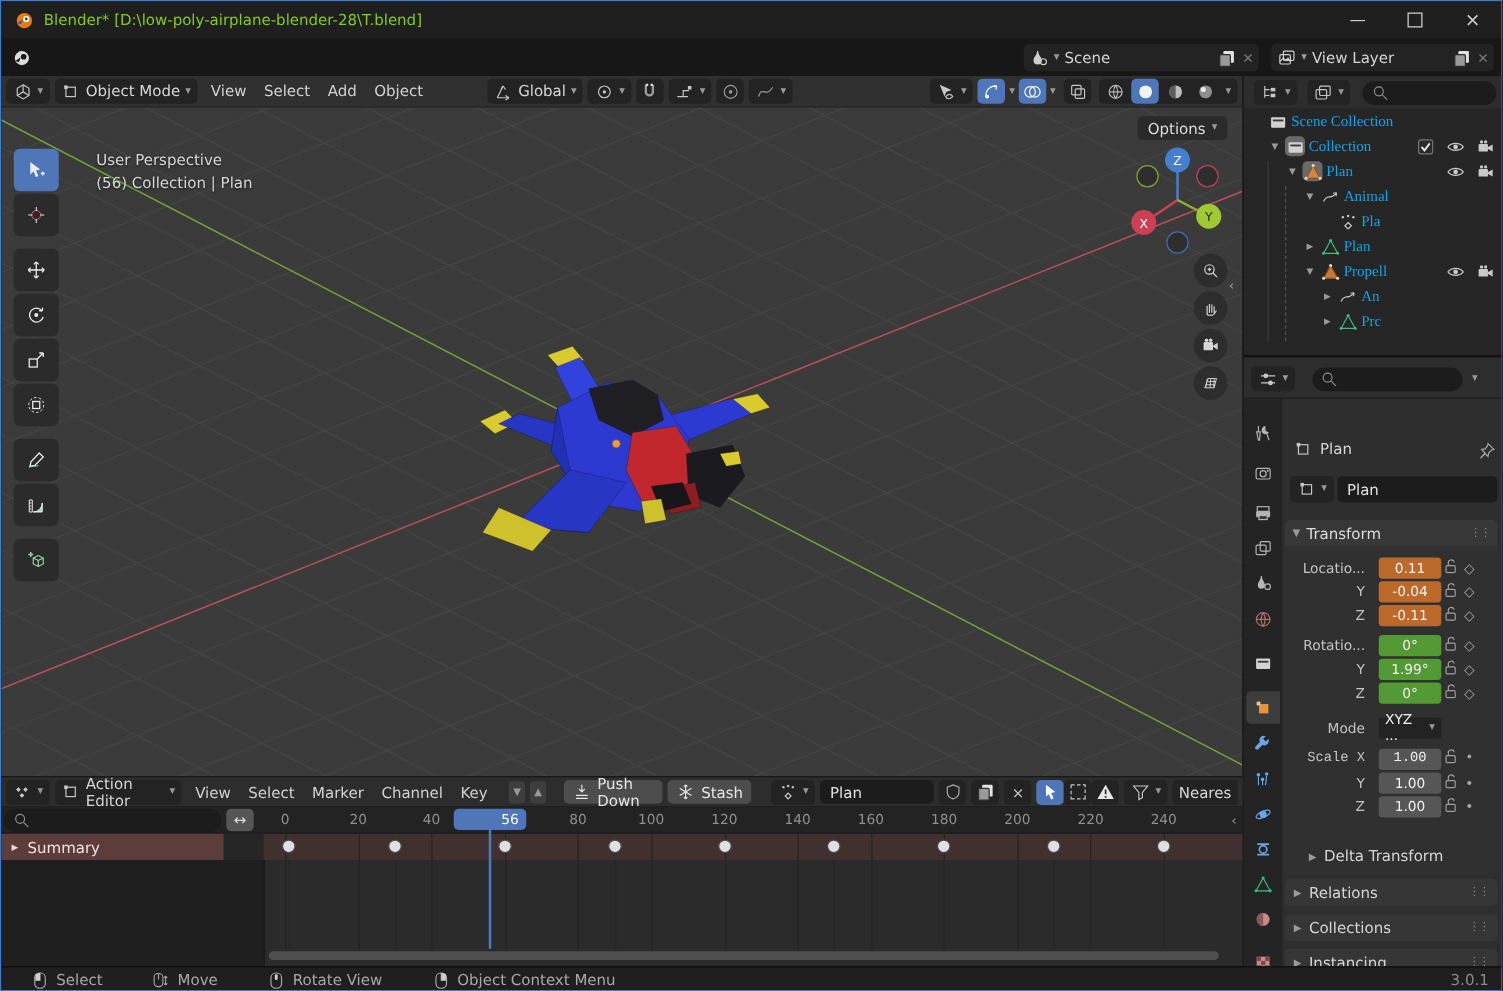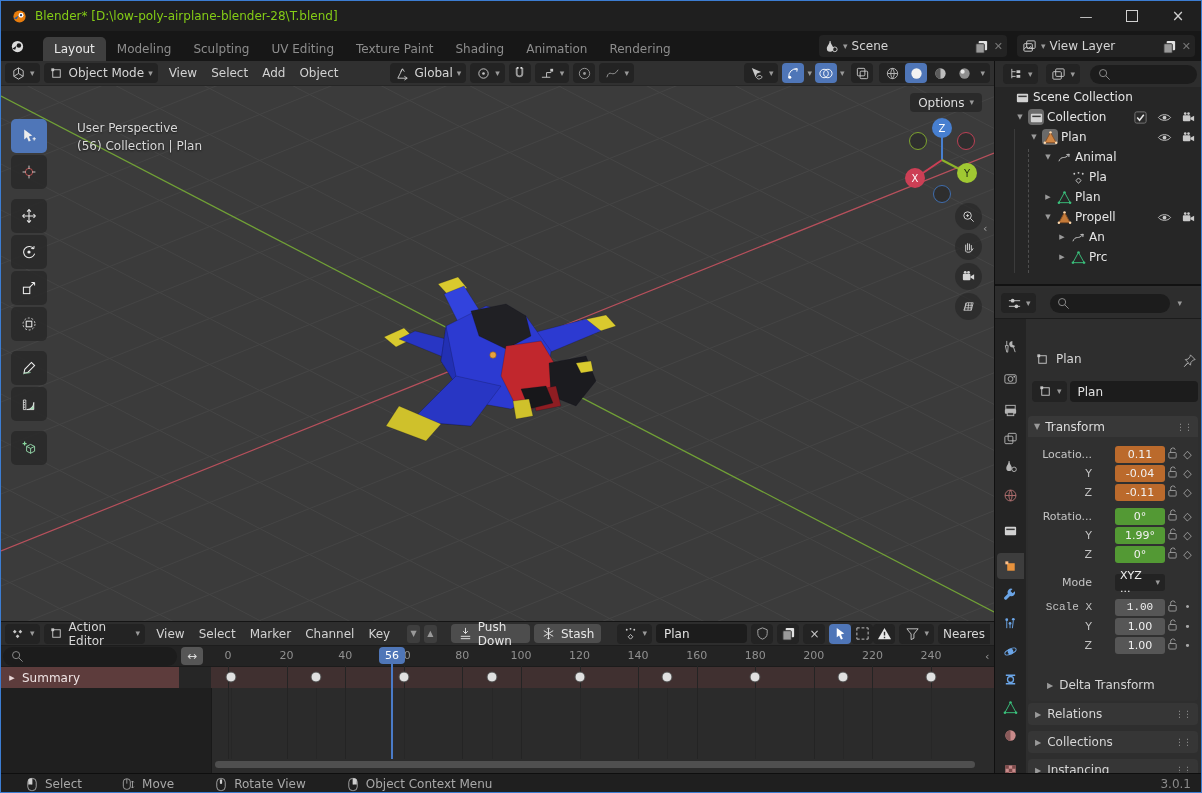--- a/index.html
+++ b/index.html
@@ -37,51 +37,51 @@
   .tool-btn.active{background:#4f76b8;}
   .tool-btn svg{width:20px;height:20px;}
   .tgap{height:6px;}
   .navbtn{position:absolute;width:27px;height:27px;border-radius:50%;background:rgba(38,38,38,.65);display:flex;align-items:center;justify-content:center;}
   
   #rightcol{left:993px;top:60px;width:207px;height:712px;background:#2e2e2e;border-left:1px solid #101010;}
   #ol-header{left:0;top:0;width:207px;height:26px;background:#2d2d2d;border-bottom:1px solid #1c1c1c;}
   .search{background:#1c1c1c;border-radius:10px;height:19px;display:flex;align-items:center;padding:0 6px;gap:5px;color:#8f8f8f;}
   #ol-tree{left:0;top:26px;width:207px;height:197px;background:#262626;overflow:hidden;}
   .ol-row{height:20px;display:flex;align-items:center;gap:3px;position:relative;}
-  .ol-row .lbl{color:#e5e5e5;white-space:nowrap;}
+  .ol-row .lbl{color:#0ea5e9;white-space:nowrap;font-family:Liberation Serif, serif;}
   .expander{width:10px;font-size:7px;color:#9a9a9a;text-align:center;}
   .ol-toggles{position:absolute;right:6px;display:flex;gap:8px;}
   .ic-sel{background:#6a6a6a;border-radius:4px;}
   #props{left:0;top:223px;width:207px;height:489px;background:#2e2e2e;border-top:2px solid #121212;}
   #prop-header{left:0;top:2px;width:207px;height:30px;background:#2d2d2d;border-bottom:1px solid #1c1c1c;}
   #prop-tabs{left:0;top:33px;width:31px;height:456px;background:#242424;}
   .ptab{position:absolute;left:2px;width:27px;height:26px;display:flex;align-items:center;justify-content:center;border-radius:4px 0 0 4px;}
   .ptab.active{background:#3d3d3d;}
   #prop-content{left:31px;top:33px;width:176px;height:456px;background:#2e2e2e;}
   .panel-head{position:absolute;left:2px;width:170px;height:21px;background:#383838;border-radius:4px 4px 0 0;display:flex;align-items:center;gap:5px;padding:0 6px;box-sizing:border-box;color:#dddddd;}
   .grip{margin-left:auto;color:#8a8a8a;font-size:9px;letter-spacing:-1px;}
   .trow{position:absolute;height:18px;display:flex;align-items:center;}
-  .trow .tl{width:62px;text-align:right;color:#c3c3c3;margin-right:23px;font-size:11px;white-space:nowrap;}
+  .trow .tl{width:62px;text-align:right;color:#c3c3c3;margin-right:11px;font-size:11px;white-space:nowrap;}
   .fld{width:50px;height:17px;border-radius:3px;display:flex;align-items:center;justify-content:center;font-size:11px;color:#f1f1f1;}
   .fld.keyed{background:#bb6a2c;}
   .fld.animated{background:#539934;}
   .fld.plain{background:#565656;}
   .fld.dropdown{background:#232323;justify-content:space-between;padding:0 5px;box-sizing:border-box;}
   .ticon{width:15px;color:#a8a8a8;font-size:11px;text-align:center;}
   .section{position:absolute;left:2px;width:170px;height:22px;background:#363636;border-radius:4px;display:flex;align-items:center;gap:6px;padding:0 7px;box-sizing:border-box;color:#d6d6d6;}
   .section.in-panel{background:transparent;left:14px;width:158px;}
   .sec-ar{font-size:8px;color:#9a9a9a;}
   
   #dopesheet{left:0;top:620px;width:993px;height:152px;background:#2b2b2b;border-top:1px solid #141414;}
   #dope-header{left:0;top:0;width:993px;height:24px;background:#2d2d2d;display:flex;align-items:center;gap:4px;padding:0 4px;box-sizing:border-box;border-bottom:1px solid #1d1d1d;overflow:hidden;}
   .dbtn{display:inline-flex;align-items:center;gap:4px;background:#4d4d4d;border-radius:4px;height:19px;padding:0 7px;color:#e6e6e6;}
   .dmini{display:inline-flex;align-items:center;justify-content:center;background:#3e3e3e;border-radius:3px;height:18px;width:17px;color:#9a9a9a;font-size:8px;}
   #ruler{left:0;top:24px;width:993px;height:20px;background:#232323;border-bottom:1px solid #1b1b1b;}
   .tick{position:absolute;top:3px;transform:translateX(-50%);color:#909090;font-size:11px;}
-  #cf-badge{position:absolute;top:1px;transform:translateX(-50%);background:#4f76b8;color:#ffffff;border-radius:4px;height:17px;min-width:26px;display:flex;align-items:center;justify-content:center;font-size:11px;}
+  #cf-badge{position:absolute;top:1px;transform:translateX(-50%);background:#4f76b8;color:#ffffff;border-radius:4px;height:17px;min-width:26px;display:flex;align-items:center;justify-content:center;font-size:11px;padding-left:32px;}
   #summary-strip{left:178px;top:45px;width:815px;height:21px;background:rgba(120,62,62,.28);}
   #summary-row{left:0;top:45px;width:178px;height:21px;background:#5d3c3c;display:flex;align-items:center;gap:5px;padding:0 6px;box-sizing:border-box;color:#efe4e4;}
   #chan-lower{left:0;top:66px;width:210px;height:86px;background:#1f1f1f;border-right:1px solid #191919;}
   .vline{position:absolute;width:1px;background:#242424;}
   .kfdot{position:absolute;width:9px;height:9px;border-radius:50%;background:#e0e0e0;border:1px solid #4a4a4a;transform:translate(-50%,-50%);}
   #playhead{position:absolute;width:2px;background:#4a7bc8;}
   #dope-scroll{left:214px;top:139px;width:760px;height:7px;background:#4f4f4f;border-radius:4px;}
   
   #statusbar{left:0;top:772px;width:1200px;height:20px;background:#1f1f1f;border-top:1px solid #0e0e0e;display:flex;align-items:center;color:#a8a8a8;}
   .hint{display:flex;align-items:center;gap:6px;margin-right:40px;}
@@ -115,30 +115,20 @@
   </div>
 
   <div id="topbar" class="abs">
     <span class="ic" style="margin:0 4px 0 8px">
       <svg viewBox="0 0 16 16">
           <circle cx="8" cy="8" r="6" fill="#dcdcdc"></circle>
           <circle cx="9.5" cy="6.8" r="2.4" fill="#171717"></circle>
           <path d="M2.5 10.5 L7 7.2 L5.5 11.5 Z" fill="#171717"></path>
         </svg>
     </span>
-    <span id="ws-tabs" class="row" style="margin-left:14px">
-        <span class="ws-tab active">Layout</span>
-        <span class="ws-tab">Modeling</span>
-        <span class="ws-tab">Sculpting</span>
-        <span class="ws-tab">UV Editing</span>
-        <span class="ws-tab">Texture Paint</span>
-        <span class="ws-tab">Shading</span>
-        <span class="ws-tab">Animation</span>
-        <span class="ws-tab">Rendering</span>
-      </span>
     <span class="idchip" style="margin-left:auto;width:180px">
       <span class="ic">
           <svg viewBox="0 0 16 16">
             <path d="M6 2 C6 6 3 7 3 10 a3.5 3.5 0 0 0 7 0 C10 7 7 6 7 2 Z" fill="#cfcfcf"></path>
             <circle cx="11.5" cy="11" r="2.5" fill="none" stroke="#cfcfcf"></circle>
           </svg>
         </span>
       <span class="chev">▾</span>
       <span class="label">Scene</span>
       <span style="margin-left:auto" class="ic">

